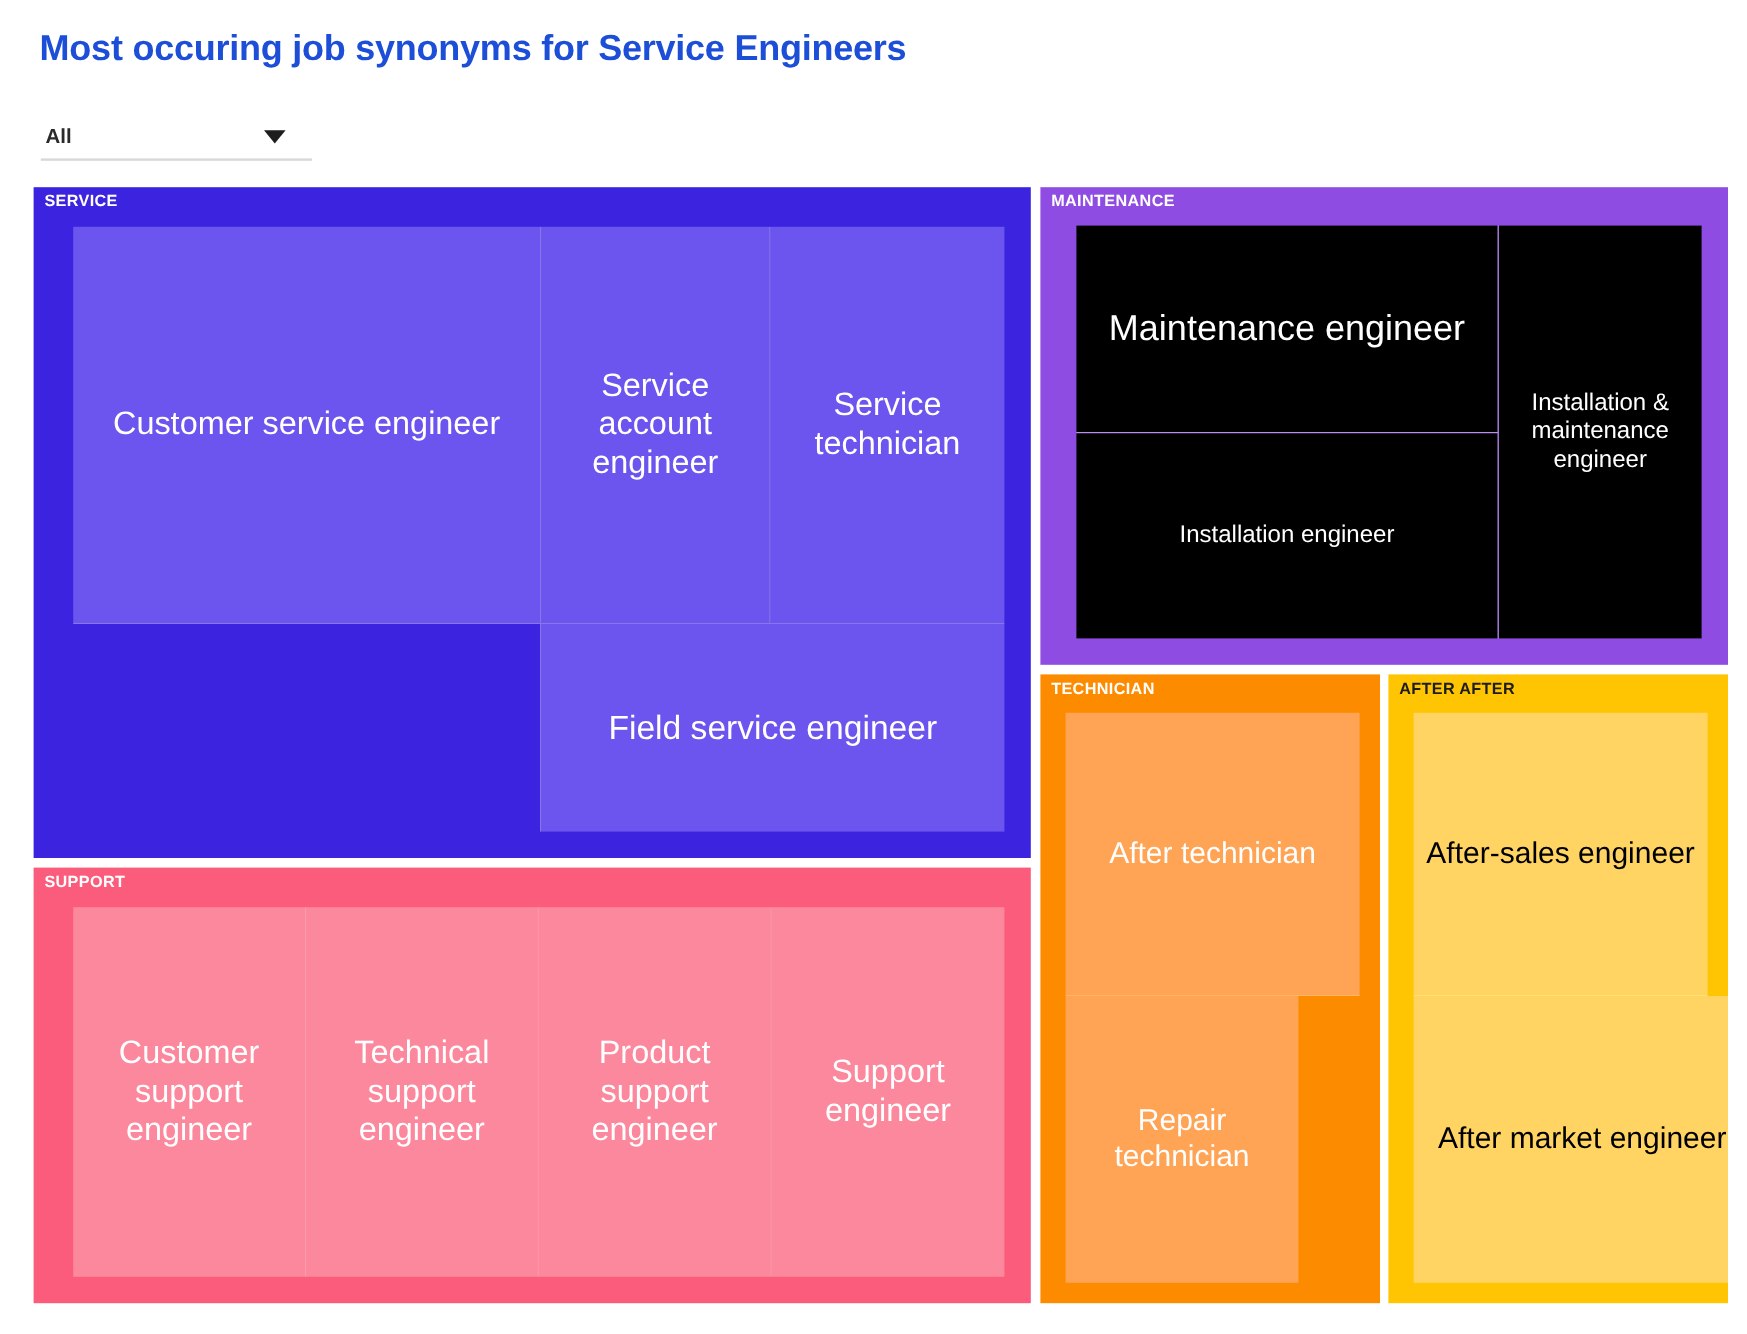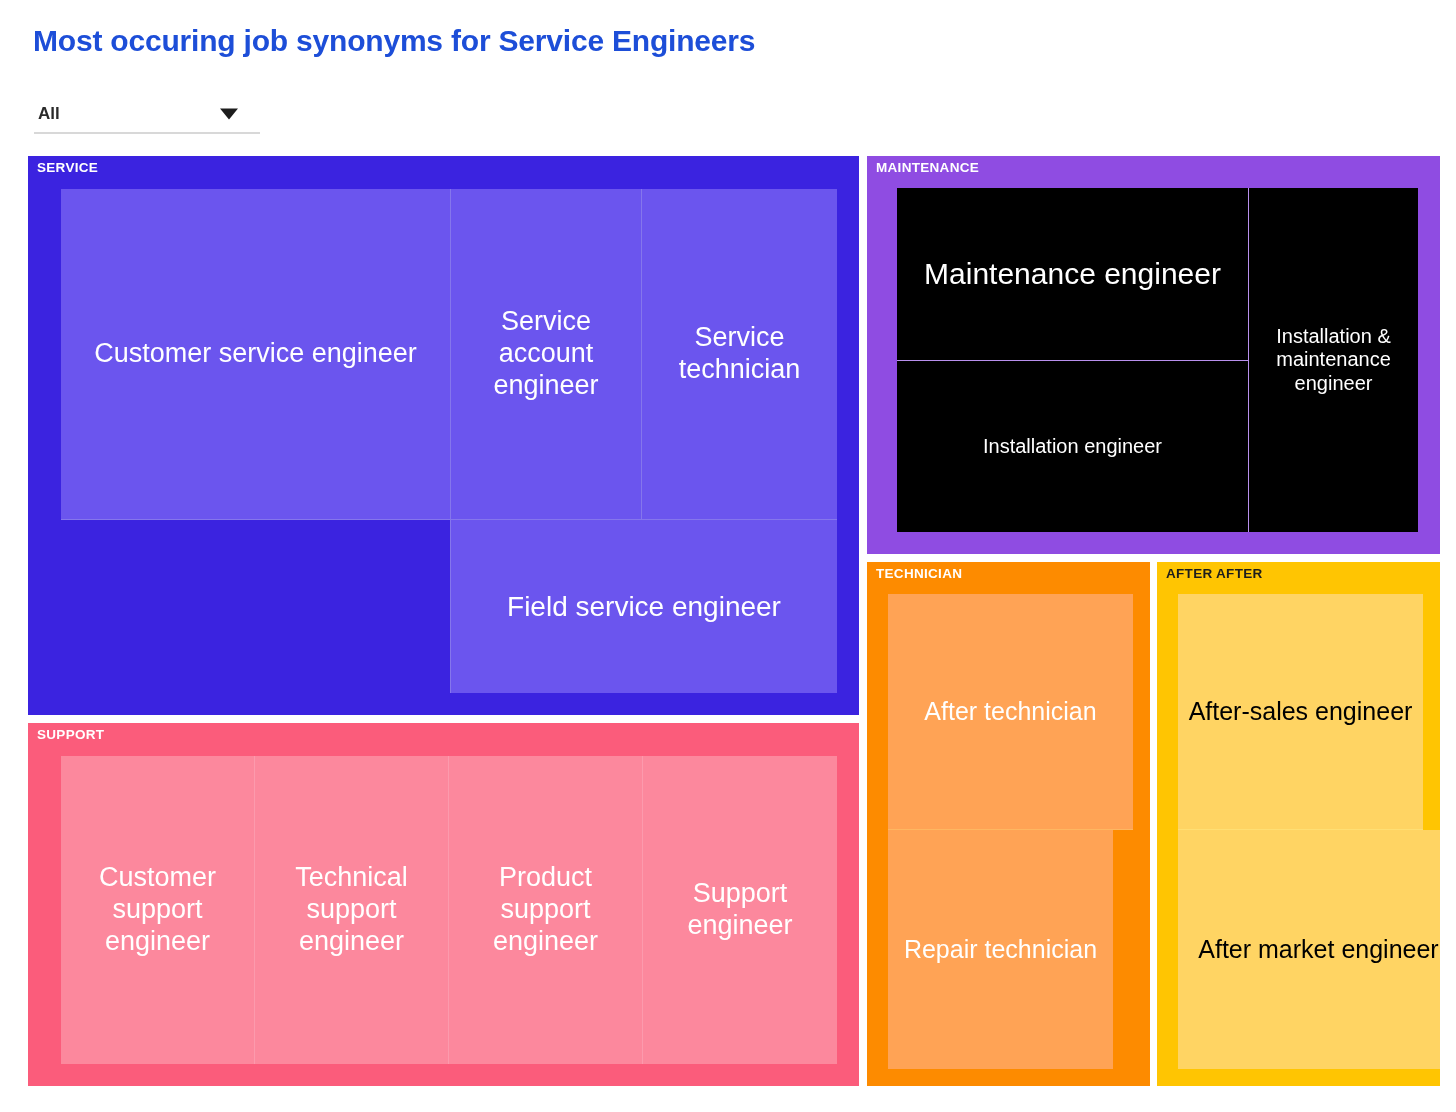--- a/index.html
+++ b/index.html
@@ -218,21 +218,21 @@
         <div class="divider-v" style="left:351px;top:0;   height:344px;"></div>
       </div>
     </div>
 
     <div class="group" id="g-technician">
       <div class="group-label label-light">TECHNICIAN</div>
       <div class="tiles">
         <div class="tile" style="left:0; top:0;   width:245px; height:235px; font-size:25px;">
           <span>After technician</span>
         </div>
-        <div class="tile" style="left:0; top:236px;width:225px; height:239px; font-size:25px;">
+        <div class="tile" style="left:0; top:236px;width:194px; height:239px; font-size:25px;">
           <span>Repair technician</span>
         </div>
         <div class="divider-h" style="left:0; top:235px; width:245px;"></div>
       </div>
     </div>
 
     <div class="group" id="g-aftersales">
       <div class="group-label label-dark">AFTER AFTER</div>
       <div class="tiles">
         <div class="tile" style="left:0; top:0;   width:245px; height:235px; font-size:25px;">

